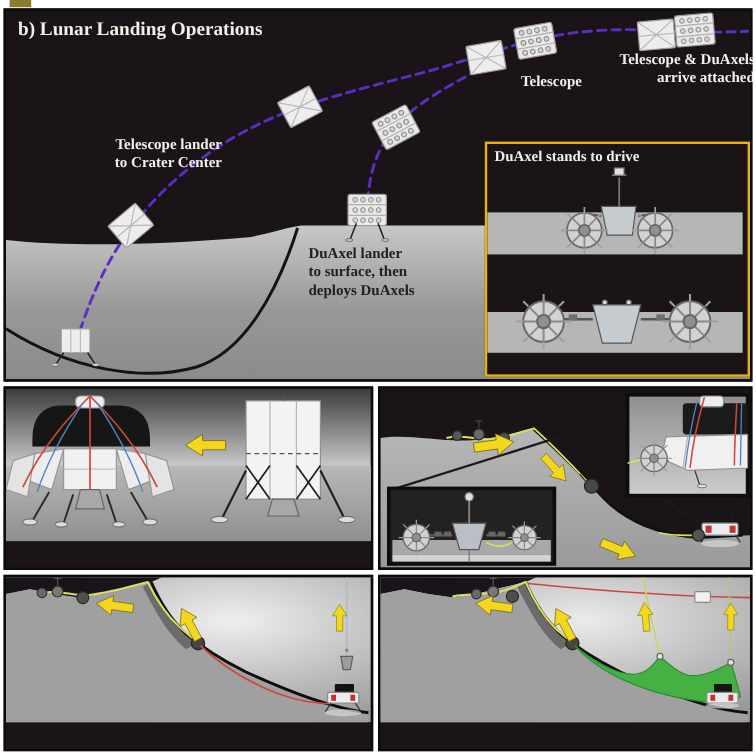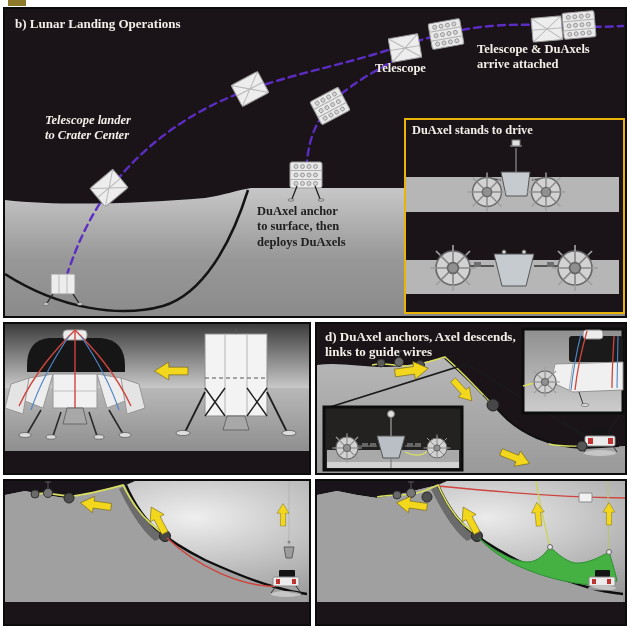--- a/index.html
+++ b/index.html
@@ -12,24 +12,24 @@
   .panel-c{left:3px;top:322px;width:308px;height:153px;}
   .panel-d{left:315px;top:322px;width:312px;height:153px;}
   .panel-e{left:3px;top:479px;width:308px;height:147px;}
   .panel-f{left:315px;top:479px;width:312px;height:147px;}
   .panel svg.scene{position:absolute;left:0;top:0;}
   .panel-header{position:absolute;left:0;top:0;right:0;height:22px;background:#0d0c0c;
         color:var(--label-light,#f2efe8);font-weight:bold;font-size:12.4px;line-height:22px;
         padding-left:7px;white-space:nowrap;overflow:hidden;letter-spacing:-0.1px;}
   .below-header{top:22px;}
   .pb-title{position:absolute;left:10px;top:7px;color:var(--label-light,#f2efe8);
-        font-weight:bold;font-size:13px;}
+        font-weight:bold;font-size:16px;}
   .pb-label{position:absolute;color:var(--label-light,#f2efe8);font-weight:bold;font-size:12.5px;
-        line-height:1.22;text-align:left;white-space:pre-line;}
-  .lbl-telescope{left:40px;top:104px;width:140px;font-style:italic;}
+        line-height:1.22;text-align:right;white-space:pre-line;}
+  .lbl-telescope{left:40px;top:104px;width:140px;}
   .lbl-separation{left:370px;top:52px;width:110px;}
   .lbl-arrive{left:472px;top:33px;width:152px;}
   .lbl-duaxel{left:252px;top:195px;width:120px;text-align:left;color:var(--label-dark,#212121);}
   .pb-inset{position:absolute;left:399px;top:109px;width:217px;height:192px;border:2px solid #eab308;
         background:var(--panel-background,#1a1418);}
   .inset-label{position:absolute;left:6px;color:var(--label-light,#f2efe8);font-weight:bold;font-size:12.4px;white-space:nowrap;}
   .inset-label.l1{top:3px;}
   .inset-label.l2{top:101px;}
   .pd-title{position:absolute;left:8px;top:5px;width:250px;color:var(--label-light,#f2efe8);
         font-weight:bold;font-size:13px;line-height:1.18;white-space:pre-line;}
@@ -145,21 +145,21 @@
         <ellipse cx="286" cy="191" rx="3" ry="1.2" fill="#cccccc" stroke="#444444" stroke-width="0.6"></ellipse>
         <ellipse cx="316" cy="191" rx="3" ry="1.2" fill="#cccccc" stroke="#444444" stroke-width="0.6"></ellipse>
       </g>
     </svg>
     <div class="pb-title">b) Lunar Landing Operations</div>
     <div class="pb-label lbl-telescope">Telescope lander
 to Crater Center</div>
     <div class="pb-label lbl-separation">Telescope</div>
     <div class="pb-label lbl-arrive">Telescope &amp; DuAxels
 arrive attached</div>
-    <div class="pb-label lbl-duaxel">DuAxel anchor
+    <div class="pb-label lbl-duaxel">DuAxel lander
 to surface, then
 deploys DuAxels</div>
 
     <div class="pb-inset">
       <svg width="213" height="188" viewBox="0 0 213 188">
         <rect x="0" y="57" width="213" height="35" fill="#b6b6b6"></rect>
         <rect x="0" y="140" width="213" height="34" fill="#b6b6b6"></rect>
         <g>
           <path d="M95,60 L81,58 L81,64 M126,60 L140,58 L140,64" stroke="#555555" stroke-width="1.5" fill="none"></path>
           <polygon points="95,52 124,52 121,76 100,76" fill="#c6cbd0" stroke="#555555"></polygon>
@@ -307,22 +307,20 @@
         <path class="wire-red" stroke-width="1.3" d="M270,7 C264,28 260,48 258,66"></path>
         <path class="wire-red" stroke-width="1.3" d="M297,12 C296,30 295,48 295,64"></path>
         <path class="wire-blue" stroke-width="1.1" d="M264,10 C259,30 256,48 254,66"></path>
         <path class="wire-blue" stroke-width="1.1" d="M301,12 L300,64"></path>
         <path class="tether" stroke-width="1.4" d="M206,62 L217,59"></path>
         <path d="M228,58 L240,60 M262,68 L266,80" stroke="#333333" fill="none"></path>
         <ellipse cx="268" cy="81" rx="4" ry="1.5" fill="#dddddd" stroke="#555555" stroke-width="0.6"></ellipse>
         <use href="#wheel10" transform="translate(228,58) scale(1.1)"></use>
       </g>
     </svg>
-    <div class="pd-title">d) DuAxel anchors, Axel descends,
-links to guide wires</div>
   </section>
 
   
   <section class="panel panel-e">
     <div class="panel-header">e) Axels hoist receiver before deploying telescope</div>
     <svg class="scene below-header" width="304" height="121" viewBox="0 0 304 121">
       <defs>
         <radialGradient id="eBg" cx="0.62" cy="0.3" r="0.85">
           <stop offset="0" stop-color="#efefef"></stop>
             <stop offset="1" stop-color="#8f8f8f"></stop>

